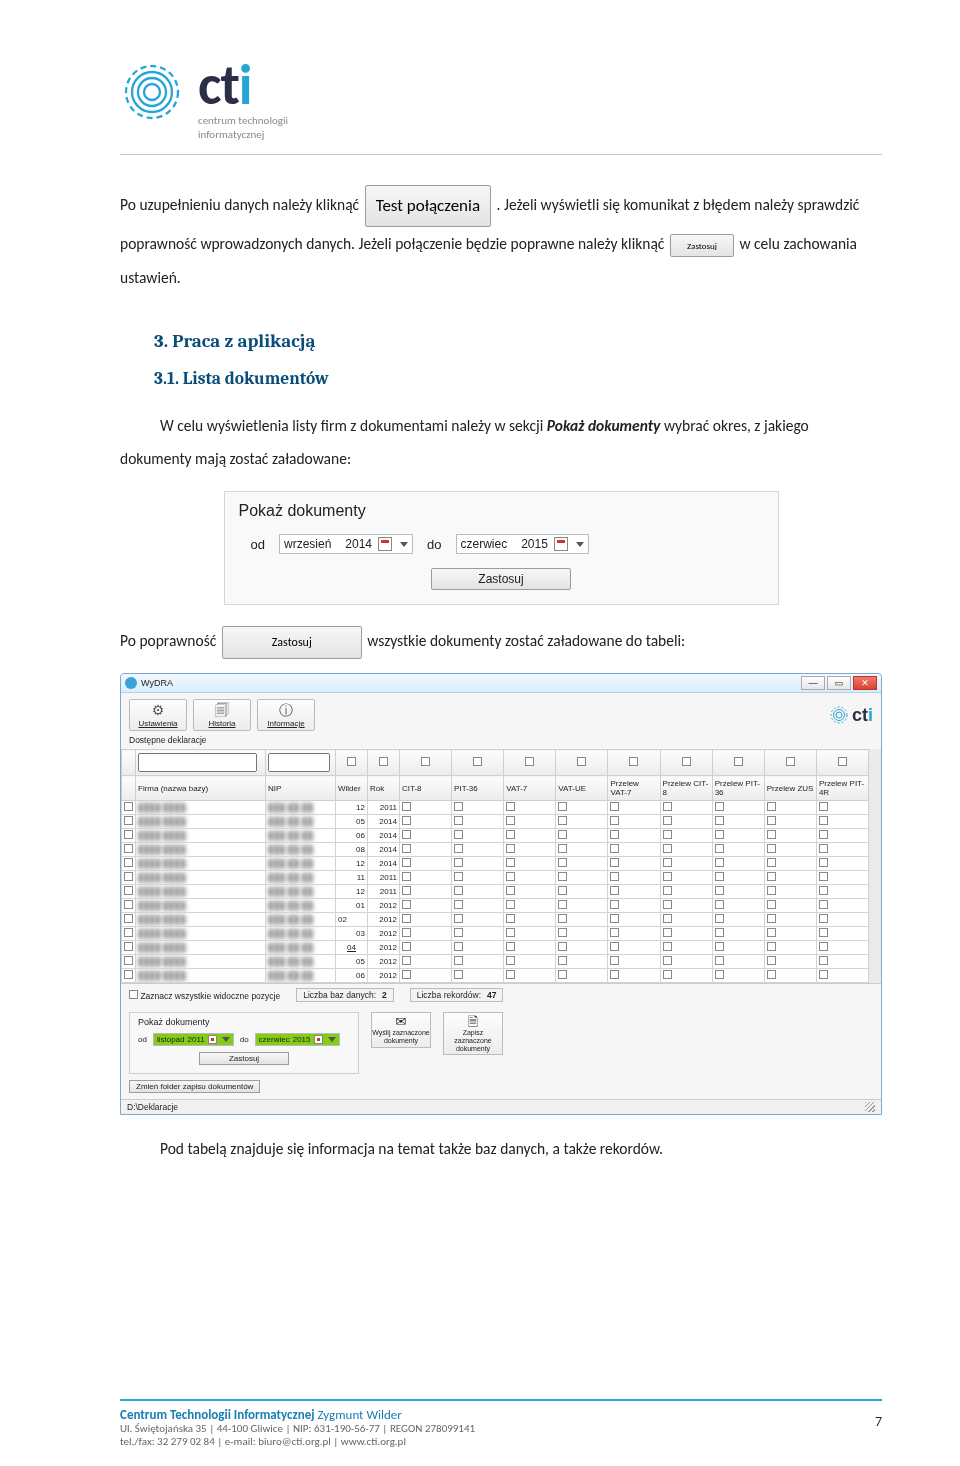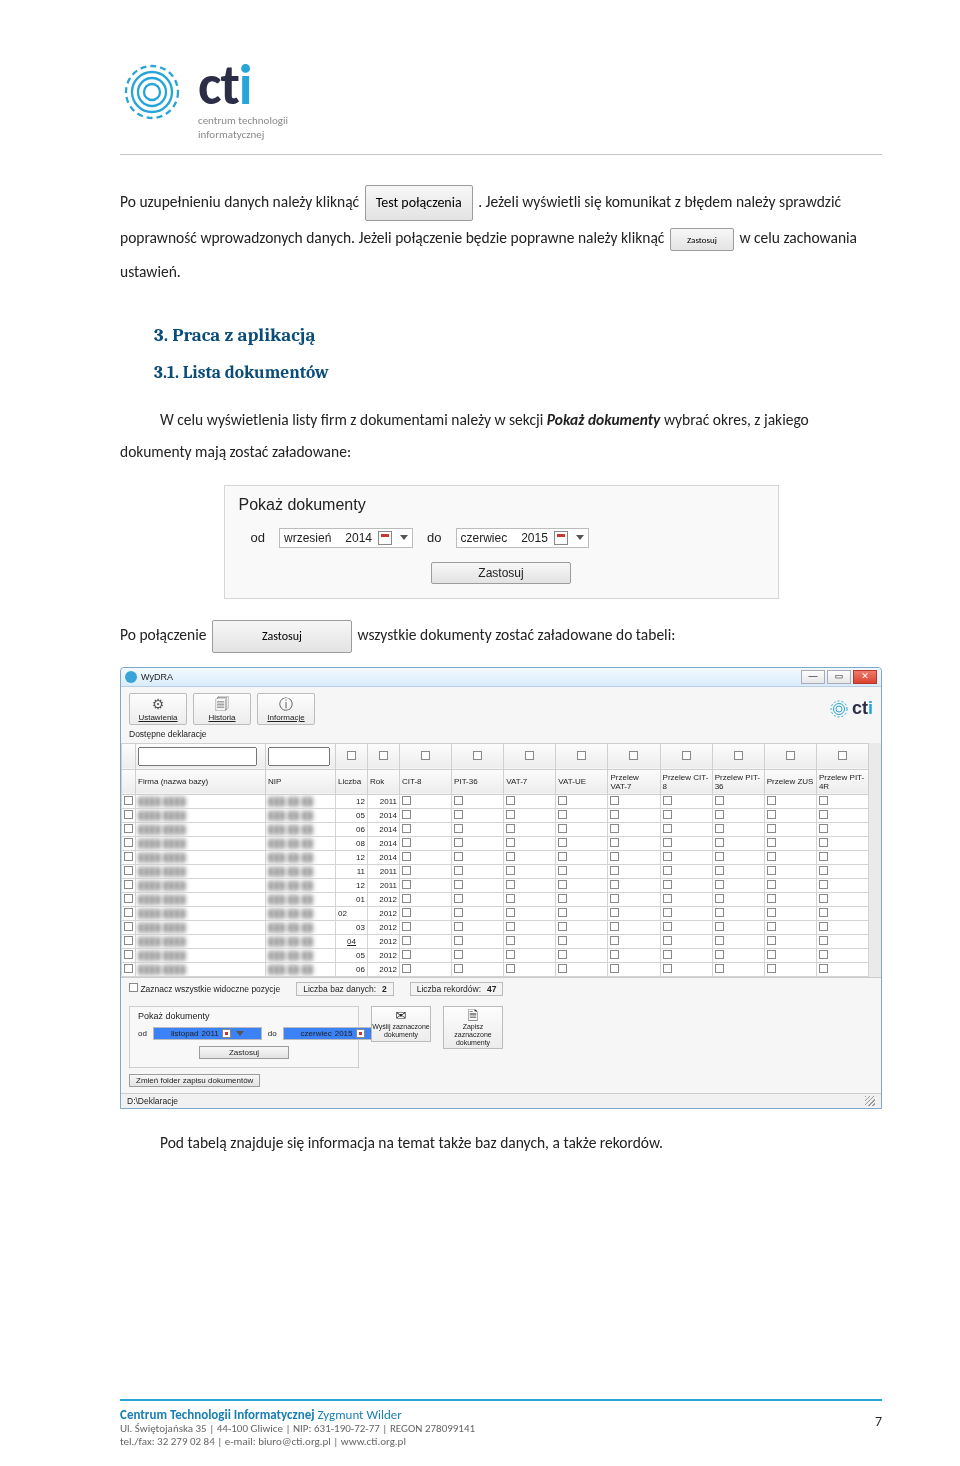--- a/index.html
+++ b/index.html
@@ -10,21 +10,21 @@
   .header-logo { display:flex; align-items:flex-start; gap:14px; margin-bottom:12px; }
   .spiral { width:64px; height:64px; display:inline-block; }
   .brand-wrap { display:flex; flex-direction:column; }
   .brand { font-size:56px; font-weight:700; color:#2b2e46; line-height:.9; letter-spacing:-1px; }
   .brand .dot { color:#27a5d8; }
   .tagline { font-size:11px; color:#8a8a8a; line-height:1.25; margin-top:4px; }
   hr.sep { border:none; border-top:1px solid #c8c8c8; margin:6px 0 30px 0; }
 
   
   .body-text p { font-size:15.5px; line-height:2.15; margin-bottom:4px; }
-  .btn-inline { display:inline-block; vertical-align:middle; border:1px solid #9c9c9c; background:linear-gradient(#f7f7f7,#e3e3e3); font-size:14px; padding:2px 10px; border-radius:2px; color:#000; margin:0 2px; }
+  .btn-inline { display:inline-block; vertical-align:middle; border:1px solid #9c9c9c; background:linear-gradient(#f7f7f7,#e3e3e3); font-size:17px; padding:2px 10px; border-radius:2px; color:#000; margin:0 2px; }
   .btn-inline.small { padding:1px 16px; font-size:9px; }
 
   h2.sec { font-family: Cambria, Georgia, serif; color:#0b4d7a; font-size:19px; font-weight:700; margin:36px 0 16px 34px; }
   h3.sub { font-family: Cambria, Georgia, serif; color:#0b4d7a; font-size:17.5px; font-weight:700; margin:10px 0 22px 34px; }
 
   .para { font-size:15.5px; line-height:2.1; margin:18px 0 16px 0; text-indent:40px; }
   .para b { font-weight:700; font-style:italic; }
   .para2 { font-size:15.5px; line-height:2.1; margin:20px 0 14px 0; }
   .para3 { font-size:15.5px; line-height:2.1; margin:18px 0 30px 0; text-indent:40px; }
 
@@ -72,21 +72,21 @@
   .blurred { color:transparent; text-shadow:0 0 4px #999; user-select:none;}
 
   .below-grid { display:flex; align-items:center; gap:16px; padding:4px 8px; font-size:8.5px; border-top:1px solid #ccc; background:#f6f6f6;}
   .below-grid .statbox { border:1px solid #bbb; padding:1px 6px; background:#f3f3f3; display:flex; gap:6px;}
   .below-grid .statbox b{font-weight:700;}
 
   .bottom-panel { display:flex; gap:12px; padding:6px 8px 6px 8px; background:#f6f6f6; align-items:flex-start;}
   .pd-box { border:1px solid #cfcfcf; padding:4px 8px 8px 8px; width:230px; background:#f8f8f8;}
   .pd-box .t { font-size:9px; margin-bottom:6px;}
   .pd-row { display:flex; align-items:center; gap:6px; font-size:8px;}
-  .dp-sm { border:1px solid #bbb;background:#3b82f6;padding:1px 17px;display:flex;align-items:center;gap:3px;font-size:8px;}
+  .dp-sm { border:1px solid #bbb;background:#84cc16;padding:1px 3px;display:flex;align-items:center;gap:3px;font-size:8px;}
   .pd-box .apl { display:block;margin:6px auto 0 auto;width:90px;border:1px solid #9c9c9c;background:linear-gradient(#f7f7f7,#e3e3e3);text-align:center;padding:1px 0;font-size:8px;}
   .pd-change { margin-top:6px; border:1px solid #9c9c9c;background:linear-gradient(#f7f7f7,#e3e3e3);padding:1px 6px;font-size:8px;display:inline-block;}
 
   .actbtn { border:1px solid #bbb;background:linear-gradient(#fdfdfd,#ececec);width:60px;text-align:center;padding:2px 0;font-size:7px;line-height:1.1;}
   .actbtn .ai{font-size:13px;display:block;}
 
   .statusbar { border-top:1px solid #ccc;padding:2px 6px;font-size:8.5px;background:#f1f1f1;display:flex;justify-content:space-between;}
   .grip{width:10px;height:10px;background:repeating-linear-gradient(135deg,#999 0,#999 1px,transparent 1px,transparent 3px);}
 
   
@@ -156,21 +156,21 @@
         <span>czerwiec</span>
           <span class="yr">2015</span>
         <span class="calicon"></span>
           <span class="dd"></span>
       </span>
     </div>
     <span class="apply">Zastosuj</span>
   </div>
 
   <p class="para2">
-    <span>Po połączenie </span>
+    <span>Po poprawność </span>
     <span class="btn-inline wide">Zastosuj</span>
     <span> wszystkie dokumenty zostać załadowane do tabeli:</span>
   </p>
 
   <div class="app">
     <div class="titlebar">
       <div class="left">
           <span class="appicon"></span>
           <span>WyDRA</span>
         </div>
@@ -232,21 +232,21 @@
                 <th style="text-align: center;"><span class="chk"></span></th>
                 <th style="text-align: center;"><span class="chk"></span></th>
                 <th style="text-align: center;"><span class="chk"></span></th>
                 <th style="text-align: center;"><span class="chk"></span></th>
                 <th style="text-align: center;"><span class="chk"></span></th>
               </tr>
         <tr id="header-tr">
                 <th></th>
                 <th>Firma (nazwa bazy)</th>
                 <th>NIP</th>
-                <th>Liczba</th>
+                <th>Wilder</th>
                 <th>Rok</th>
                 <th>CIT-8</th>
                 <th>PIT-36</th>
                 <th>VAT-7</th>
                 <th>VAT-UE</th>
                 <th>Przelew VAT-7</th>
                 <th>Przelew CIT-8</th>
                 <th>Przelew PIT-36</th>
                 <th>Przelew ZUS</th>
                 <th>Przelew PIT-4R</th>
@@ -512,17 +512,17 @@
       <span class="grip"></span>
     </div>
   </div>
 
   <p class="para3">Pod tabelą znajduje się informacja na temat także baz danych, a także rekordów.</p>
 
   <div class="pagenum">7</div>
   <div class="footer">
     <hr>
     <div class="l1"><b>Centrum Technologii Informatycznej</b><span> Zygmunt Wilder</span></div>
-    <div class="l2">Ul. Świętojańska 35 | 44-100 Gliwice | NIP: 631-190-72-77 | REGON 278099141</div>
+    <div class="l2">Ul. Świętojańska 35 | 44-100 Gliwice | NIP: 631-190-56-77 | REGON 278099141</div>
     <div class="l3">tel./fax: 32 279 02 84 | e-mail: biuro@cti.org.pl | www.cti.org.pl</div>
   </div>
 
 </div>
 
 </body></html>

